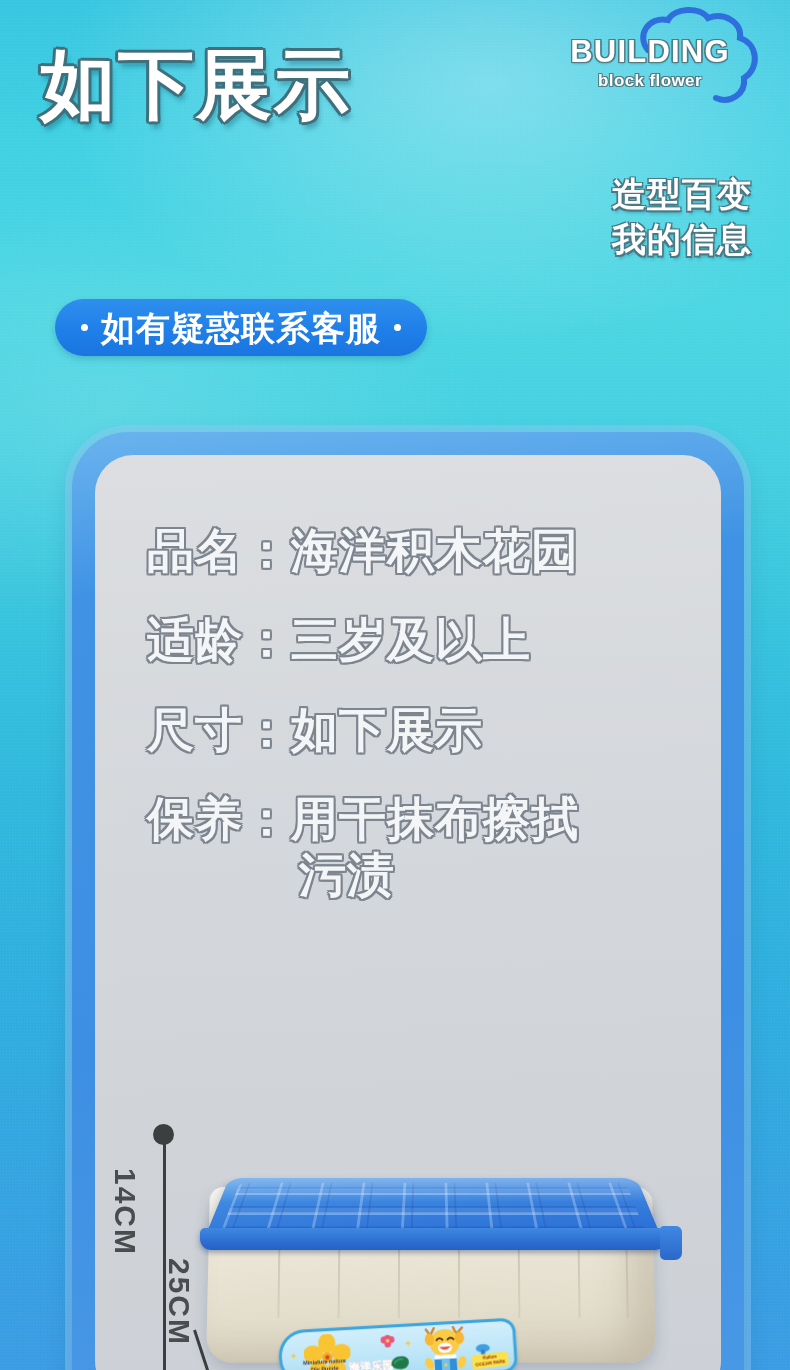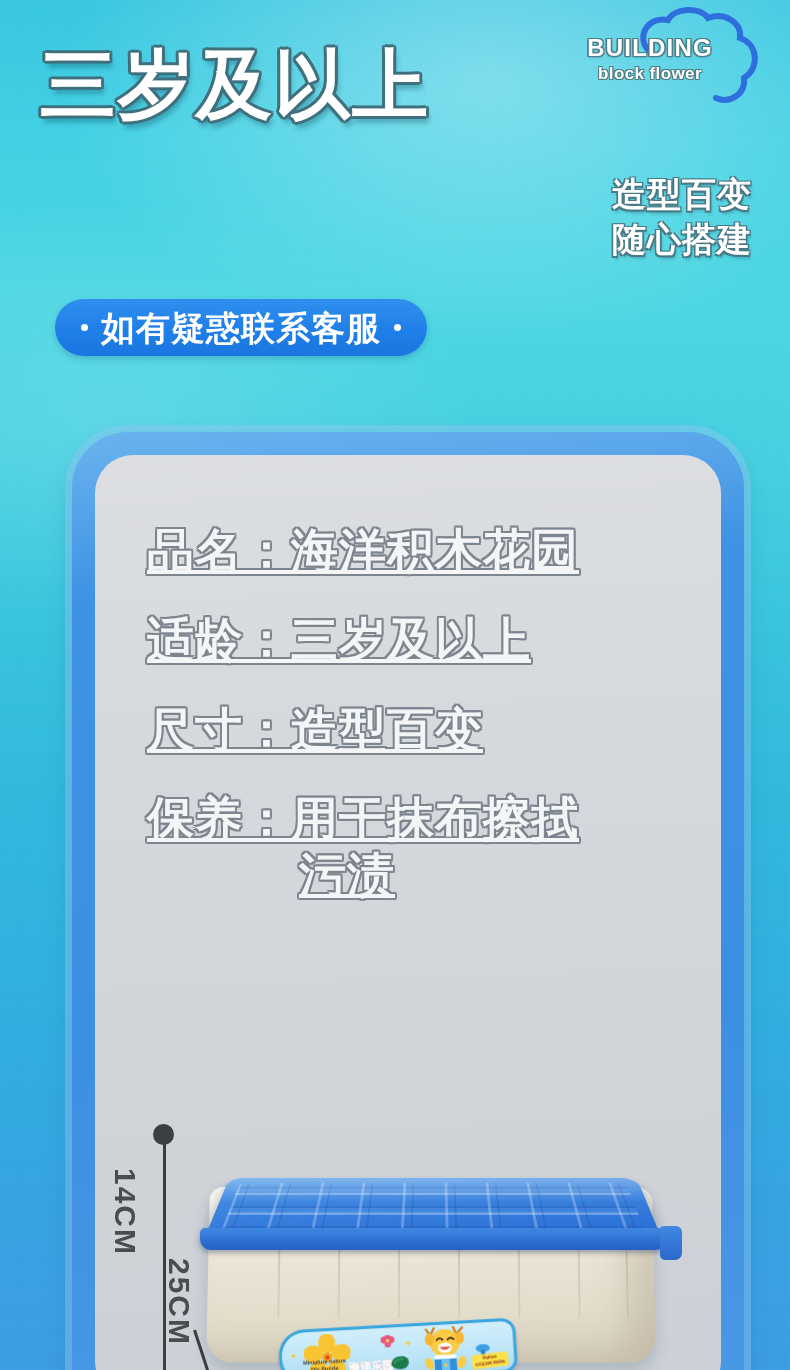--- a/index.html
+++ b/index.html
@@ -35,21 +35,21 @@
     background-image:
       repeating-linear-gradient(0deg, rgba(255,255,255,.5) 0 1px, rgba(0,0,0,0) 1px 3px),
       repeating-linear-gradient(90deg, rgba(255,255,255,.35) 0 1px, rgba(0,0,0,0) 1px 3px);
   }
 
   
   .logo { position:absolute; top:6px; right:20px; width:210px; height:100px; }
   .logo-flower { position:absolute; top:0; right:0; width:150px; height:100px; }
   .logo-text { position:absolute; top:30px; left:0; width:180px; text-align:center; }
   .logo-main {
-    font-size:24px; font-weight:bold; color:#ffffff; letter-spacing:1.2px;
+    font-size:31px; font-weight:bold; color:#ffffff; letter-spacing:1.2px;
     line-height:1;
     text-shadow:
       -1.4px -1.4px 0 #4d7d86, 1.4px -1.4px 0 #4d7d86,
       -1.4px 1.4px 0 #4d7d86, 1.4px 1.4px 0 #4d7d86,
       0 2px 2px rgba(0,60,80,.25);
   }
   .logo-sub {
     font-size:17px; font-weight:bold; color:#ffffff; letter-spacing:.4px;
     line-height:1; margin-top:5px;
     text-shadow:
@@ -121,21 +121,20 @@
   .spec-row { margin-bottom:34px; }
   .spec-line {
     font-size:47px; font-weight:bold; color:#f4f5f6;
     line-height:1.18; letter-spacing:1px; white-space:nowrap;
     font-family:"DejaVu Sans","Liberation Sans",sans-serif;
     text-shadow:
       -1.7px -1.7px 0 #7d858f, 1.7px -1.7px 0 #7d858f,
       -1.7px 1.7px 0 #7d858f, 1.7px 1.7px 0 #7d858f,
        0px -2px 0 #7d858f, 0px 2px 0 #7d858f,
       -2px 0px 0 #7d858f, 2px 0px 0 #7d858f;
-    text-decoration: underline;
   }
   .spec-line.indent { margin-left:152px; }
 
   
   .dim-label {
     position:absolute;
     font-size:30px; font-weight:bold; color:#4a4c4e;
     letter-spacing:2px; white-space:nowrap;
     transform-origin:0 0; transform:rotate(90deg);
     font-family:"Liberation Sans",sans-serif;
@@ -262,46 +261,46 @@
     <path d="M28 44 C16 30 28 10 48 14 C54 2 80 0 88 12 C104 6 122 16 120 32
              C138 38 140 62 124 72 C126 88 110 98 96 92" fill="none" stroke="#2f6fdd" stroke-width="6" stroke-linecap="round"></path>
   </svg>
   <div class="logo-text">
     <div class="logo-main">BUILDING</div>
     <div class="logo-sub">block flower</div>
   </div>
 </div>
 
 <div class="headline">
-  <div class="hl-line">三岁及以上</div>
+  <div class="hl-line">如下展示</div>
 </div>
 
 <div class="slogan">
   <div class="slogan-line">造型百变</div>
-  <div class="slogan-line">随心搭建</div>
+  <div class="slogan-line">我的信息</div>
 </div>
 
 <div class="pill">
   <span class="pill-dot"></span>
   <span class="pill-text">如有疑惑联系客服</span>
   <span class="pill-dot"></span>
 </div>
 
 <div class="card">
   <div class="card-inner">
 
     <div class="specs">
       <div class="spec-row">
         <div class="spec-line">品名：海洋积木花园</div>
       </div>
       <div class="spec-row">
         <div class="spec-line">适龄：三岁及以上</div>
       </div>
       <div class="spec-row">
-        <div class="spec-line">尺寸：造型百变</div>
+        <div class="spec-line">尺寸：如下展示</div>
       </div>
       <div class="spec-row">
         <div class="spec-line">保养：用干抹布擦拭</div>
         <div class="spec-line indent">污渍</div>
       </div>
     </div>
 
   </div>
 </div>
 

